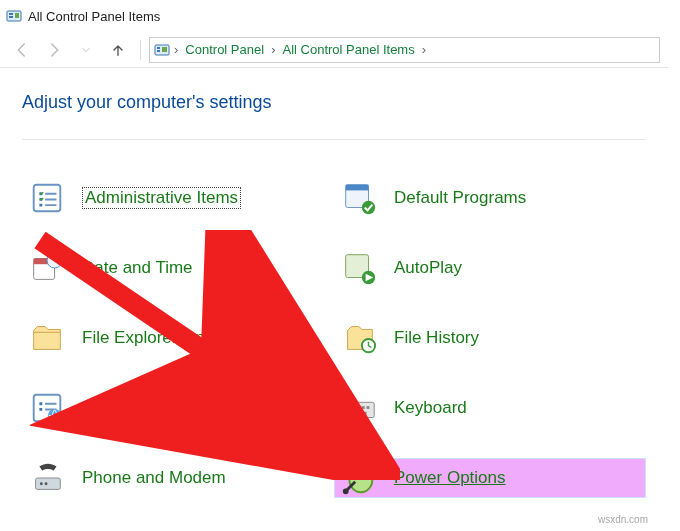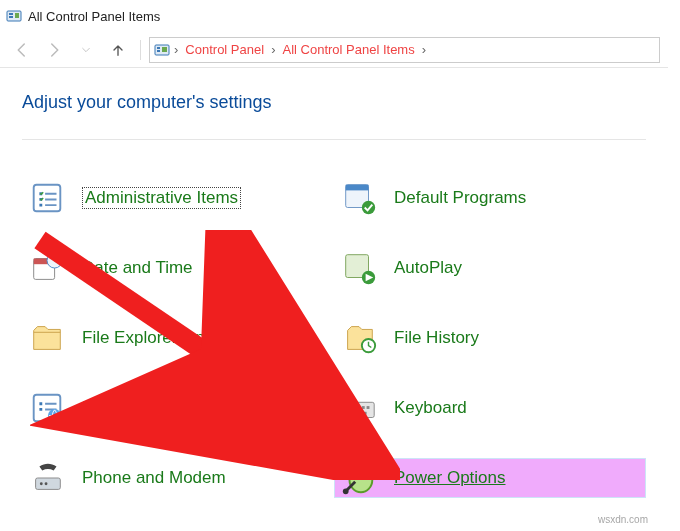--- a/index.html
+++ b/index.html
@@ -10,21 +10,21 @@
   .titlebar { height:32px; display:flex; align-items:center; padding:0 6px; gap:6px; }
   .titlebar .icon { width:16px; height:16px; }
   .titlebar .title { font-size:13px; }
 
   
   .navbar { height:36px; display:flex; align-items:center; padding:0 8px; gap:4px; border-bottom:1px solid #e5e5e5; }
   .nav-btn { width:28px; height:28px; display:flex; align-items:center; justify-content:center; color:#777; border-radius:3px; }
   .nav-btn.disabled { color:#bbb; }
   .sep { width:1px; height:20px; background:#ddd; margin:0 4px; }
   .addrbox { flex:1; display:flex; align-items:center; border:1px solid #ccc; height:26px; padding:0 4px; gap:2px; font-size:13px; background:#fff; }
-  .addrbox .crumb { display:flex; align-items:center; gap:2px; padding:0 3px; color:#ef4444; white-space:nowrap; }
+  .addrbox .crumb { display:flex; align-items:center; gap:2px; padding:0 3px; color:#15803d; white-space:nowrap; }
   .addrbox .chev { color:#666; padding:0 2px; }
   .crumb-icon { width:16px; height:16px; }
 
   
   .content { padding:24px 22px 10px 22px; }
   .heading { color:#0a4b99; font-size:18px; font-weight:400; padding-bottom:26px; border-bottom:1px solid #e5e5e5; }
 
   .grid { display:flex; padding-top:38px; }
   .col { display:flex; flex-direction:column; gap:30px; }
   .col.left { width:320px; }

